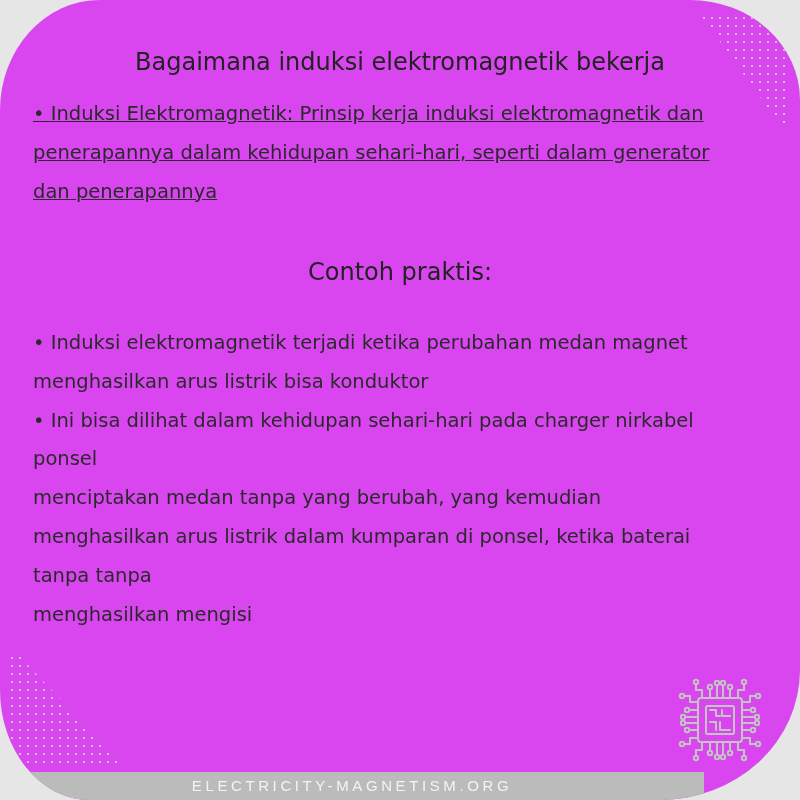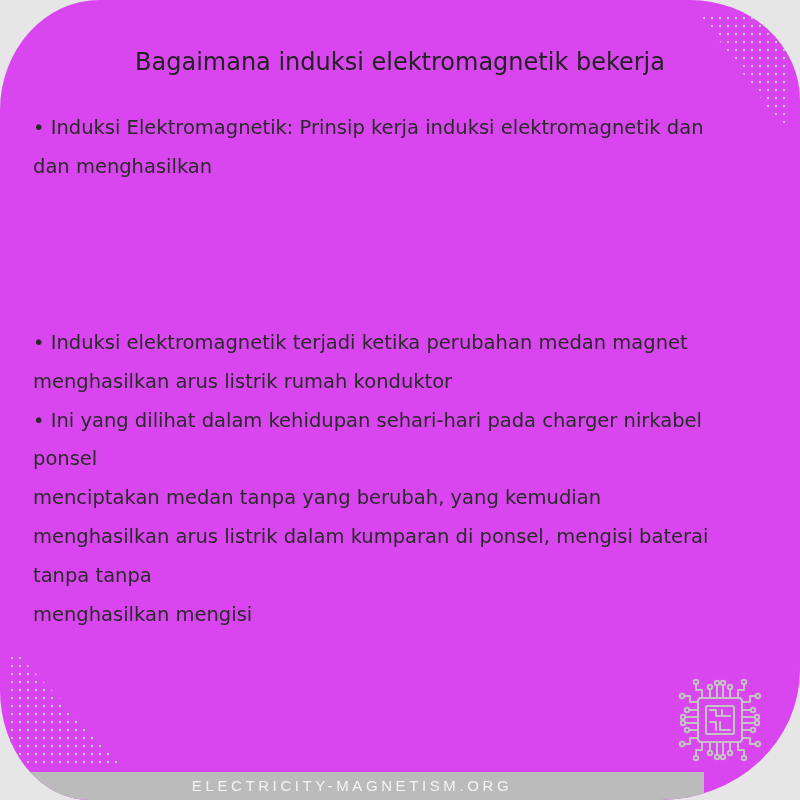--- a/index.html
+++ b/index.html
@@ -55,21 +55,21 @@
       line-height: 40px;
     }
     .body-text {
       position: absolute;
       left: 33px;
       width: 740px;
       font-size: 19.5px;
       color: #2a2a2a;
       line-height: 38.8px;
     }
-    .p1 { top: 109px; }
+    .p1 { top: 95px; text-decoration: underline; }
     .subtitle {
       position: absolute;
       left: 0;
       top: 252px;
       width: 800px;
       text-align: center;
       font-size: 24px;
       color: #222222;
       line-height: 40px;
     }
@@ -102,31 +102,33 @@
 
 <div class="card">
 
   <div class="dots-tr"></div>
   <div class="dots-bl"></div>
 
   <div class="title">Bagaimana induksi elektromagnetik bekerja</div>
 
   <div class="body-text p1">
     <span class="line">• Induksi Elektromagnetik: Prinsip kerja induksi elektromagnetik dan</span>
-    <span class="line">dan menghasilkan</span>
+    <span class="line">penerapannya dalam kehidupan sehari-hari, seperti dalam generator</span>
+    <span class="line">dan penerapannya</span>
   </div>
 
+  <div class="subtitle">Contoh praktis:</div>
 
   <div class="body-text p2">
     <span class="line">• Induksi elektromagnetik terjadi ketika perubahan medan magnet</span>
-    <span class="line">menghasilkan arus listrik rumah konduktor</span>
-    <span class="line">• Ini yang dilihat dalam kehidupan sehari-hari pada charger nirkabel</span>
+    <span class="line">menghasilkan arus listrik bisa konduktor</span>
+    <span class="line">• Ini bisa dilihat dalam kehidupan sehari-hari pada charger nirkabel</span>
     <span class="line">ponsel</span>
     <span class="line">menciptakan medan tanpa yang berubah, yang kemudian</span>
-    <span class="line">menghasilkan arus listrik dalam kumparan di ponsel, mengisi baterai</span>
+    <span class="line">menghasilkan arus listrik dalam kumparan di ponsel, ketika baterai</span>
     <span class="line">tanpa tanpa</span>
     <span class="line">menghasilkan mengisi</span>
   </div>
 
   <svg class="chip" viewBox="0 0 96 96" fill="none" stroke="#c4c4c4" stroke-width="2" stroke-linecap="round" stroke-linejoin="round">
 
     <rect x="26" y="26" width="44" height="44" rx="3"></rect>
 
     <rect x="34" y="34" width="28" height="28" rx="1.5"></rect>
 

